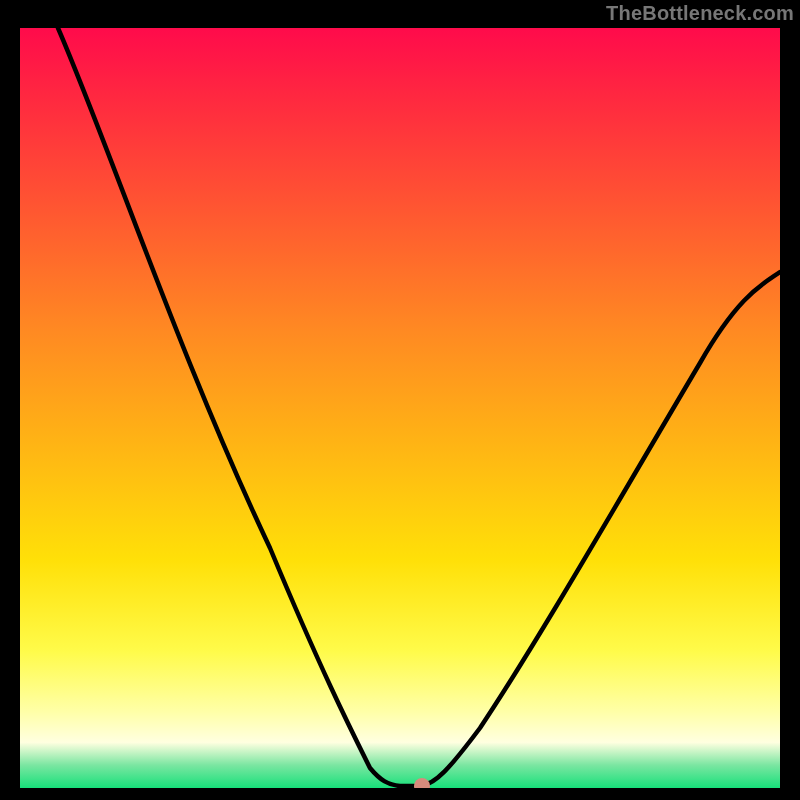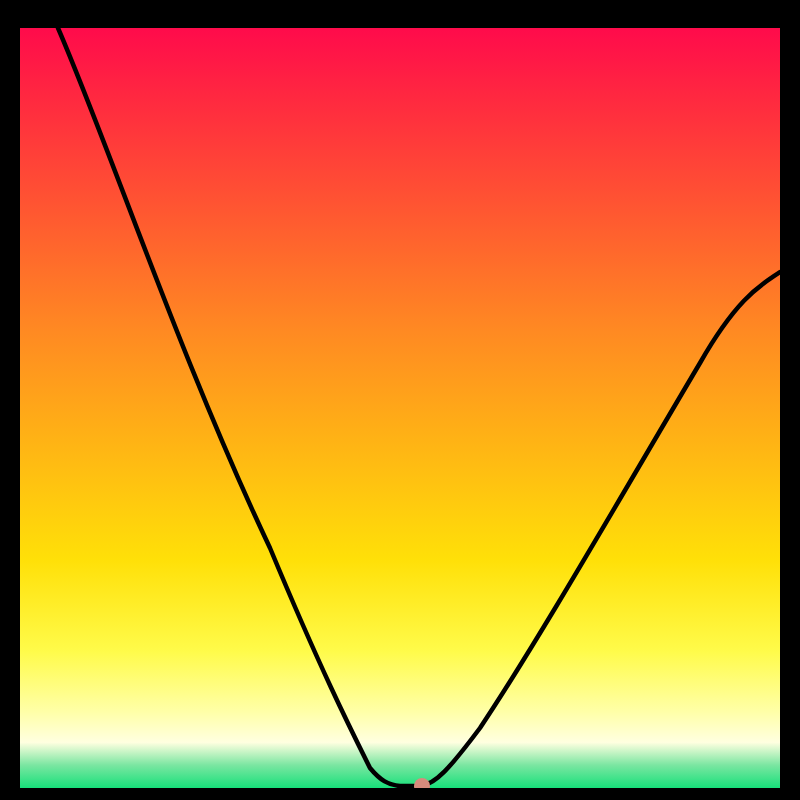--- a/index.html
+++ b/index.html
@@ -66,20 +66,21 @@
     border-radius: 50%;
     background: #d78b7c;
     transform: translate(-50%, -50%);
   }
 </style>
 </head>
 <body>
 
 <div class="frame">
 
+  <div class="watermark">TheBottleneck.com</div>
 
   <div class="plot-area">
     <div class="gradient-bg"></div>
 
     <svg class="curve" viewBox="0 0 760 760" preserveAspectRatio="none">
       <path d="M 38 0
                C 90 120, 160 330, 250 520
                C 300 640, 330 700, 350 740
                C 360 752, 368 757, 380 758
                L 400 758

